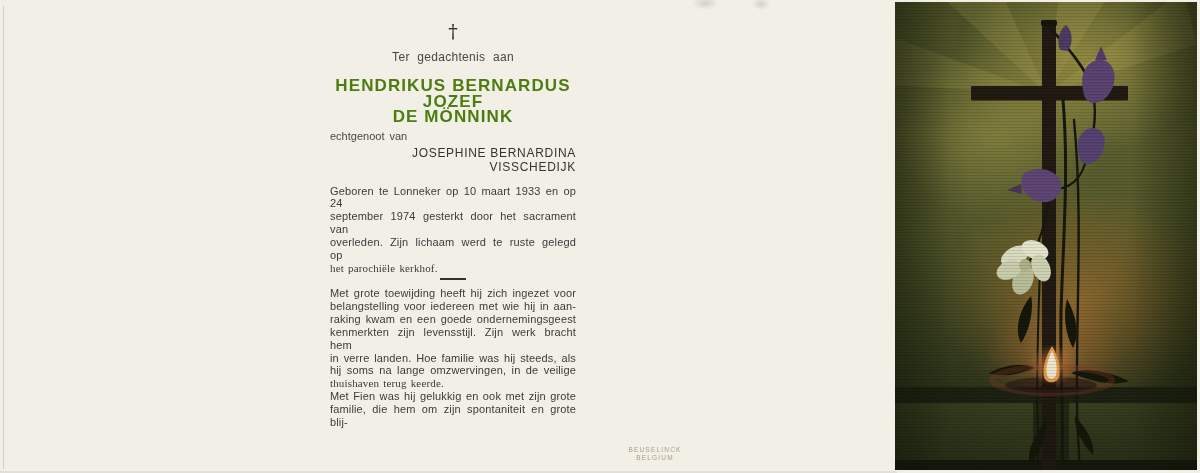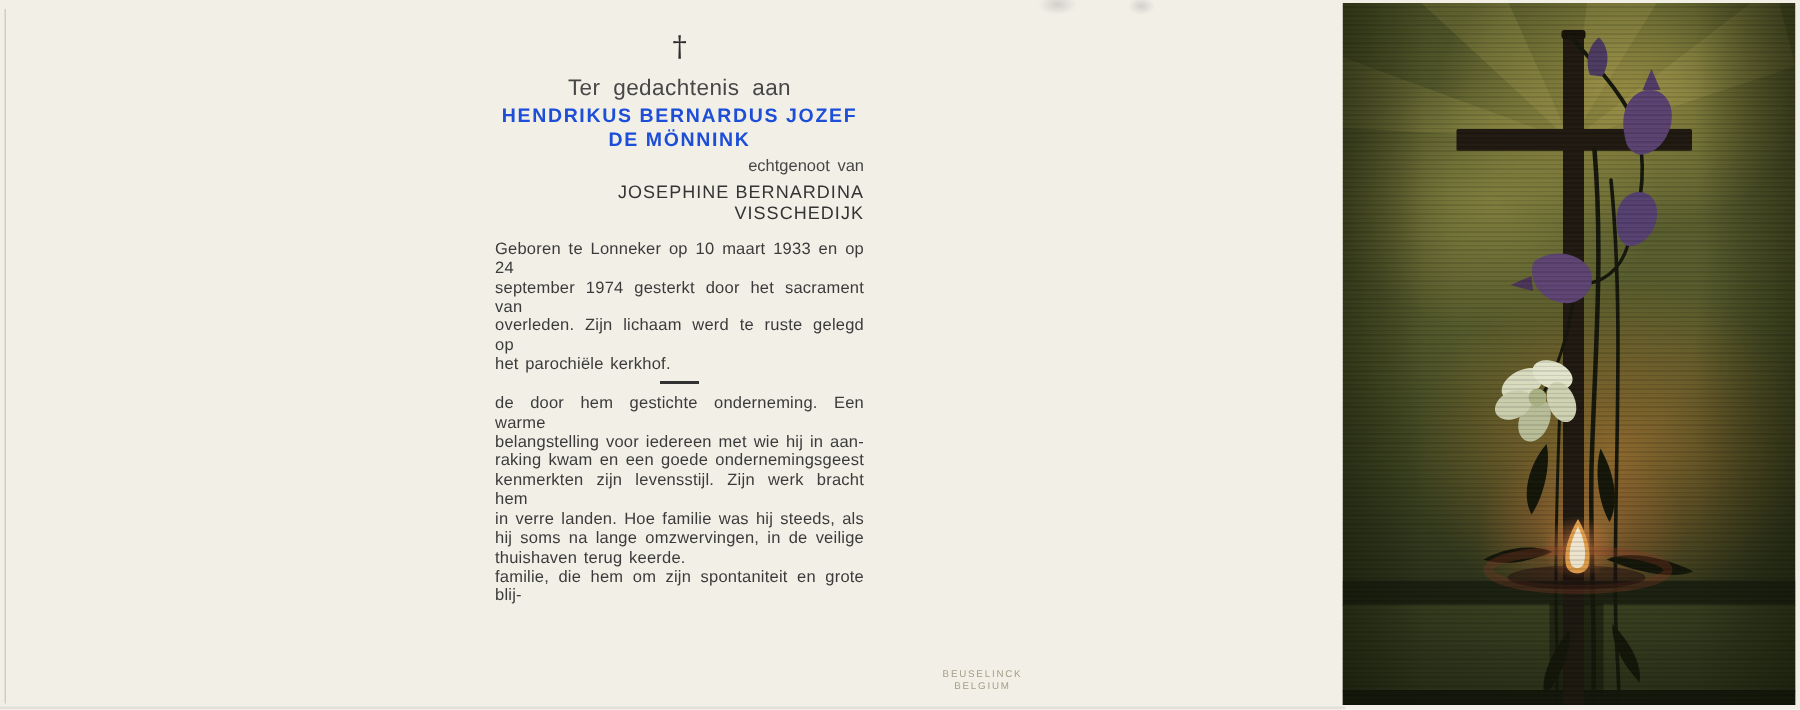--- a/index.html
+++ b/index.html
@@ -31,43 +31,43 @@
   
   .text-col{
     position:absolute;left:330px;top:22px;width:246px;
     color:#3b3b3b;
   }
   .cross-glyph{
     text-align:center;font-size:19px;line-height:19px;color:#2d2d2d;
     margin-bottom:9px;font-family:"DejaVu Serif",serif;
   }
   .intro{
-    text-align:center;font-size:15px;color:#474747;
-    word-spacing:4px;letter-spacing:0.3px;margin-bottom:2px;
+    text-align:center;font-size:12px;color:#474747;
+    word-spacing:4px;letter-spacing:0.3px;margin-bottom:14px;
   }
   .name{
-    text-align:center;font-weight:bold;font-size:13px;line-height:15.5px;
-    letter-spacing:1.1px;color:#1d4ed8;
+    text-align:center;font-weight:bold;font-size:17px;line-height:15.5px;
+    letter-spacing:1.1px;color:#4d7c0f;
   }
   .relation{
-    text-align:right;font-size:11px;color:#474747;
+    text-align:left;font-size:11px;color:#474747;
     word-spacing:2px;margin-top:5px;
   }
   .spouse{
     text-align:right;font-size:12px;letter-spacing:0.7px;color:#343434;
     margin-top:4px;margin-bottom:11px;
   }
   .para{margin:0;}
   .jline{
     font-size:11px;line-height:12.85px;
     letter-spacing:0.15px;word-spacing:1.2px;
     text-align:justify;text-align-last:justify;
     white-space:normal;color:#3b3b3b;
   }
-  .jline.last{text-align-last:left;}
+  .jline.last{text-align-last:left;font-family:Liberation Serif, serif;}
   .divider{
     width:26px;height:2px;background:#323232;margin:4px auto 7px auto;
   }
   .opening{margin-bottom:4px;}
 
   
   .printer-mark{
     position:absolute;left:616px;top:446px;width:78px;
     text-align:center;color:#a59e87;
     font-size:6.5px;line-height:7.5px;letter-spacing:1.2px;
@@ -111,29 +111,30 @@
 
     <div class="para opening">
         <div class="jline">Geboren te Lonneker op 10 maart 1933 en op 24</div>
         <div class="jline">september 1974 gesterkt door het sacrament van</div>
         <div class="jline">overleden. Zijn lichaam werd te ruste gelegd op</div>
         <div class="jline last">het parochiële kerkhof.</div>
       </div>
     <div class="divider"></div>
     <div>
         <div class="para">
-          <div class="jline">de door hem gestichte onderneming. Een warme</div>
+          <div class="jline">Met grote toewijding heeft hij zich ingezet voor</div>
           <div class="jline">belangstelling voor iedereen met wie hij in aan-</div>
           <div class="jline">raking kwam en een goede ondernemingsgeest</div>
           <div class="jline">kenmerkten zijn levensstijl. Zijn werk bracht hem</div>
           <div class="jline">in verre landen. Hoe familie was hij steeds, als</div>
           <div class="jline">hij soms na lange omzwervingen, in de veilige</div>
           <div class="jline last">thuishaven terug keerde.</div>
         </div>
         <div class="para">
+          <div class="jline">Met Fien was hij gelukkig en ook met zijn grote</div>
           <div class="jline">familie, die hem om zijn spontaniteit en grote blij-</div>
         </div>
       </div>
   </div>
 
   <div class="printer-mark">
     <div>BEUSELINCK</div>
     <div>BELGIUM</div>
   </div>
 

